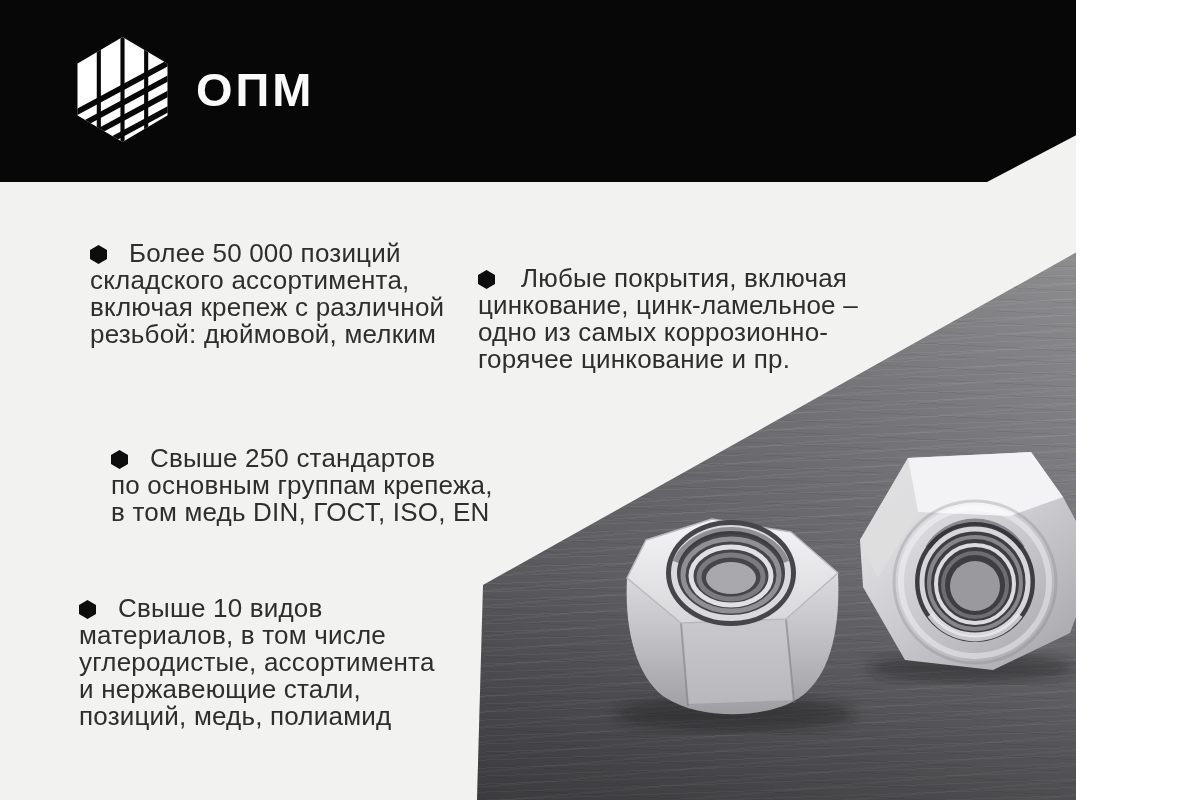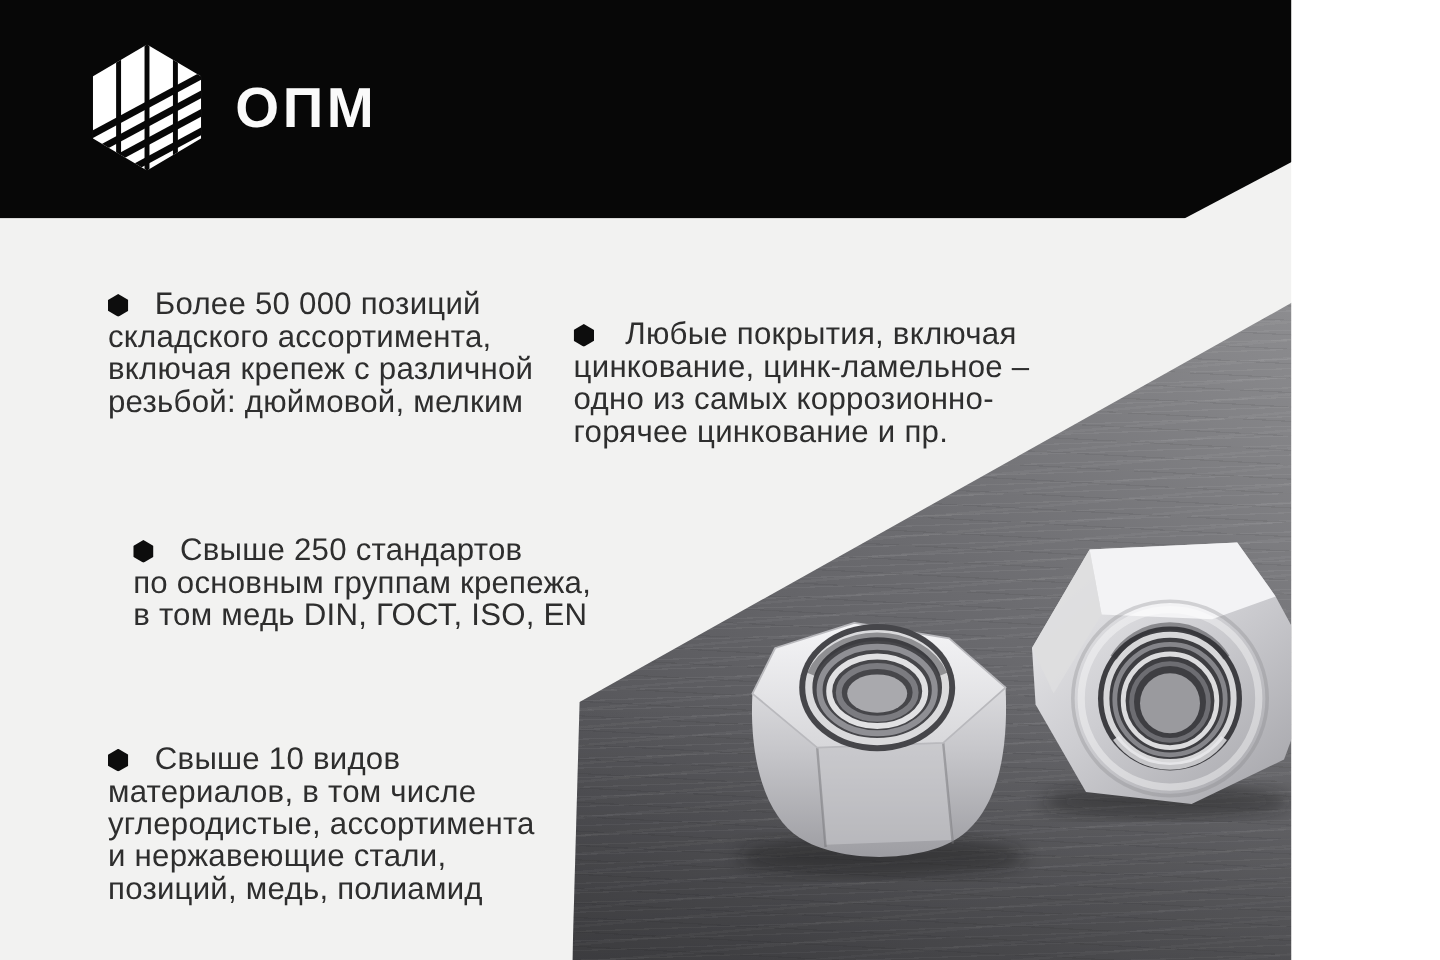--- a/index.html
+++ b/index.html
@@ -41,21 +41,21 @@
   }
   .fline{ white-space:nowrap; }
   .hexb{
     display:inline-block; width:17px; height:19px; background:#0d0d0d;
     clip-path:polygon(50% 0,100% 26%,100% 74%,50% 100%,0 74%,0 26%);
     margin-right:22px; vertical-align:-2px;
   }
   .feature.right .hexb{ margin-right:26px; }
   #f1{ left:90px;  top:240px; }
   #f2{ left:90px;  top:445px;margin-left:21px; }
-  #f3{ left:90px;  top:595px;margin-top:24px; }
+  #f3{ left:79px;  top:595px; }
   #f4{ left:478px; top:240px;margin-top:25px; }
 </style>
 </head>
 <body>
 
 <div class="canvas">
 
   <div class="photo">
     <svg width="1200" height="800" viewBox="0 0 1200 800">
       <defs>

